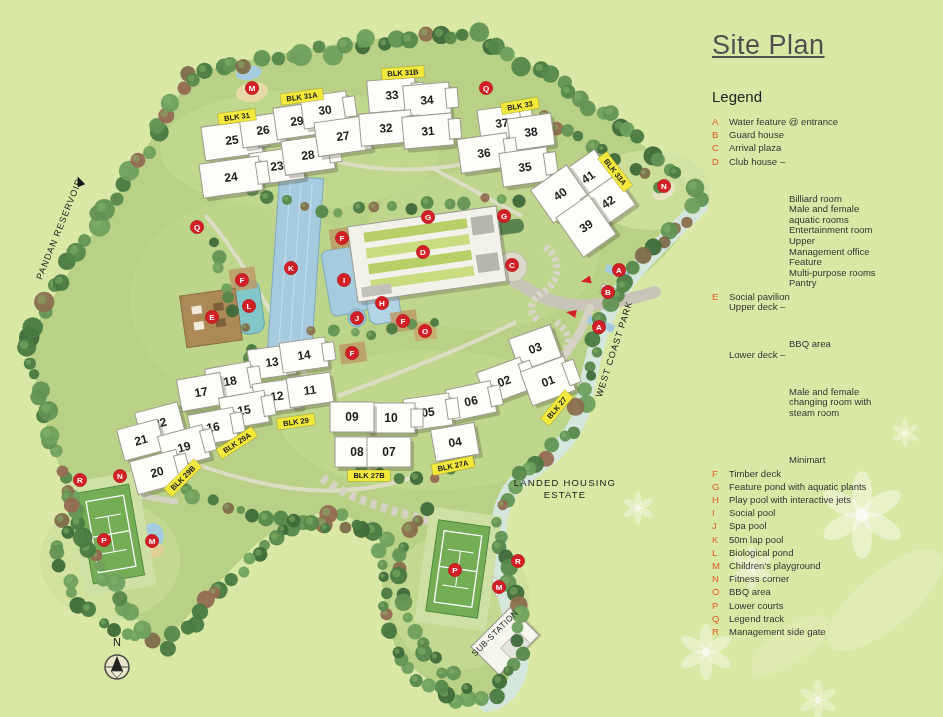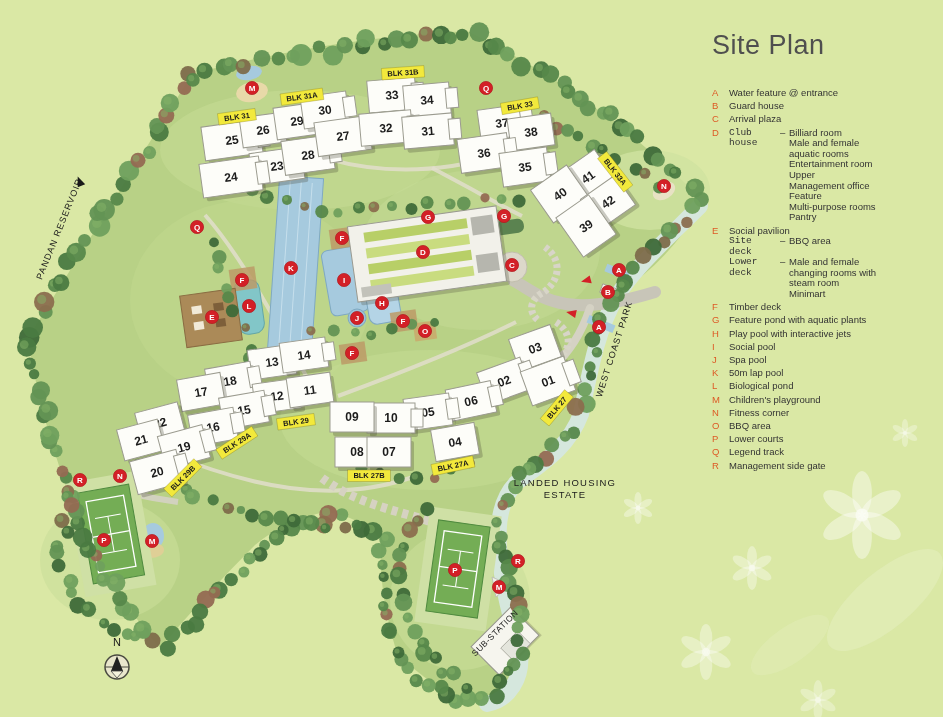--- a/index.html
+++ b/index.html
@@ -1,27 +1,27 @@
 <!DOCTYPE html>
 <html><head>
 <meta charset="utf-8">
 <style>
   html,body{margin:0;padding:0;background:#dae8a5;}
   .stage{position:relative;width:943px;height:717px;overflow:hidden;font-family:"Liberation Sans",sans-serif;}
   .stage svg{position:absolute;left:0;top:0;}
   svg text{font-family:"Liberation Sans",sans-serif;}
   .panel{position:absolute;left:712px;top:30px;width:228px;}
-  .title{font-size:27px;color:#4f4f4f;font-weight:400;margin:0 0 27px 0;letter-spacing:.5px;}
+  .title{font-size:27px;color:#4f4f4f;font-weight:400;margin:0 0 27px 0;letter-spacing:.5px;text-decoration:underline;}
   .lheading{font-size:15px;color:#222;font-weight:400;margin:0 0 12px 0;}
   .legend-item{display:grid;grid-template-columns:17px 51px 9px auto;font-size:9.5px;line-height:10.6px;color:#333;margin:0 0 2.6px 0;align-items:start;}
   .lkey{color:#dd5a26;grid-column:1;}
   .ltext{grid-column:2/5;}
-  .llabel{grid-column:2;font-family:Liberation Mono, monospace;}
+  .llabel{grid-column:2;}
   .ldash{grid-column:3;}
-  .ldetail{grid-column:4;}
+  .ldetail{grid-column:4;margin-top:37px;}
   .ldetail div,.lrows div{line-height:10.6px;}
 </style>
 </head>
 <body>
 
 <div class="stage">
 <svg width="943" height="717" viewBox="0 0 943 717">
   <rect x="0" y="0" width="943" height="717" fill="#dae8a5"></rect>
 
   <g id="flowers" opacity="1">
@@ -1054,20 +1054,21 @@
           <text x="0" y="0" text-anchor="middle" font-size="8.5" letter-spacing="0.5" fill="#1a1a1a">SUB-STATION</text>
         </g>
         <g transform="translate(117,646) rotate(0)">
           <text x="0" y="0" text-anchor="middle" font-size="11" letter-spacing="0" fill="#1a1a1a">N</text>
         </g>
       </g>
 </svg>
 
 <div class="panel">
   <h1 class="title">Site Plan</h1>
+  <h2 class="lheading">Legend</h2>
   <div id="legend-items">
         <div class="legend-item">
           <span class="lkey">A</span>
           <span class="ltext">Water feature @ entrance</span>
         </div>
         <div class="legend-item">
           <span class="lkey">B</span>
           <span class="ltext">Guard house</span>
         </div>
         <div class="legend-item">
@@ -1086,30 +1087,30 @@
             <div>Upper</div>
             <div>Management office</div>
             <div>Feature</div>
             <div>Multi-purpose rooms</div>
             <div>Pantry</div>
           </span>
         </div>
         <div class="legend-item">
           <span class="lkey">E</span>
           <span class="ltext">Social pavilion</span>
-          <span class="llabel">Site deck</span>
+          <span class="llabel">Upper deck</span>
           <span class="ldash">–</span>
           <span class="ldetail">
             <div>BBQ area</div>
           </span>
           <span class="llabel">Lower deck</span>
           <span class="ldash">–</span>
           <span class="ldetail">
             <div>Male and female</div>
-            <div>changing rooms with</div>
+            <div>changing room with</div>
             <div>steam room</div>
           </span>
           <span class="llabel"></span>
           <span class="ldash"></span>
           <span class="ldetail">
             <div>Minimart</div>
           </span>
         </div>
         <div class="legend-item">
           <span class="lkey">F</span>

